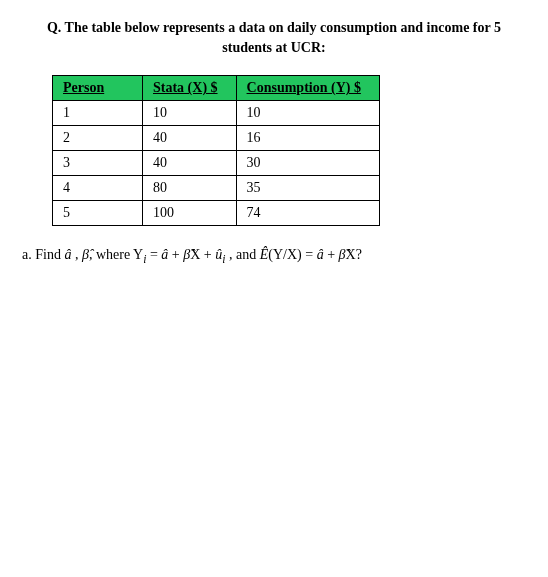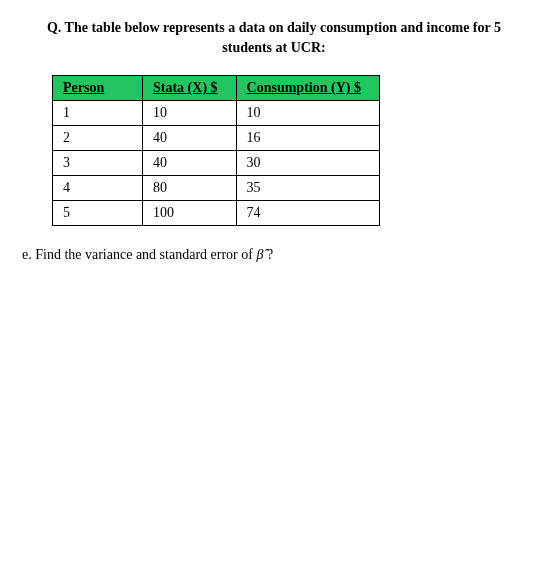--- a/index.html
+++ b/index.html
@@ -100,23 +100,23 @@
           <td>5</td>
           <td>100</td>
           <td>74</td>
         </tr>
       </tbody>
   </table>
 </div>
 
 <div class="parts">
 
+  <div class="part">
+    <span class="part-label">a. </span>
+    <span>Find <span class="math-italic">â</span> , <span class="math-italic">β̂</span>, where Y<sub><span class="math-italic">i</span></sub> = <span class="math-italic">â</span> + <span class="math-italic">β̂</span>X + <span class="math-italic">û<sub>i</sub></span> ,  and  <span class="math-italic">Ê</span>(Y/X) = <span class="math-italic">â</span> + <span class="math-italic">β̂</span>X?</span>
+  </div>
 
 
 
 
-  <div class="part">
-    <span class="part-label">e. </span>
-    <span>Find the variance and standard error of <span class="math-italic">β̂</span> ?</span>
-  </div>
 
 
 </div>
 
 </body></html>

